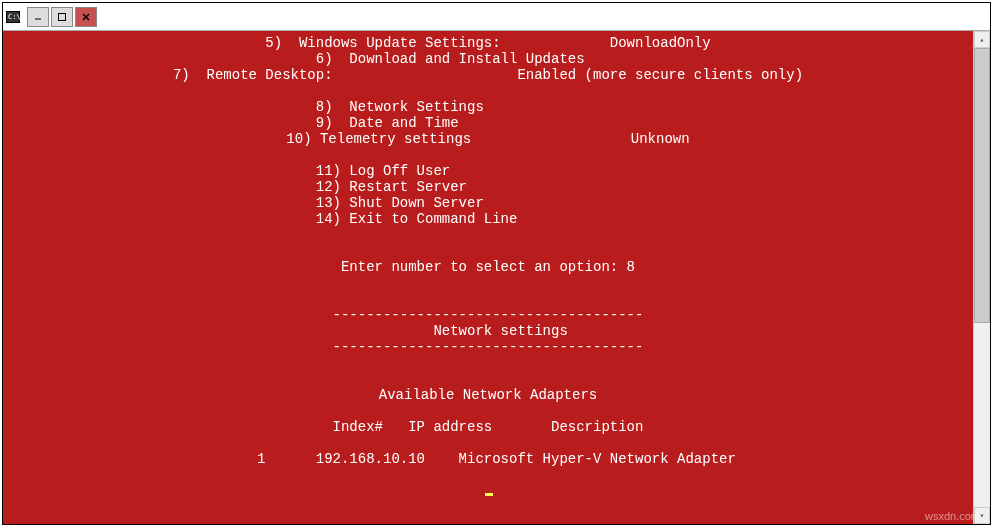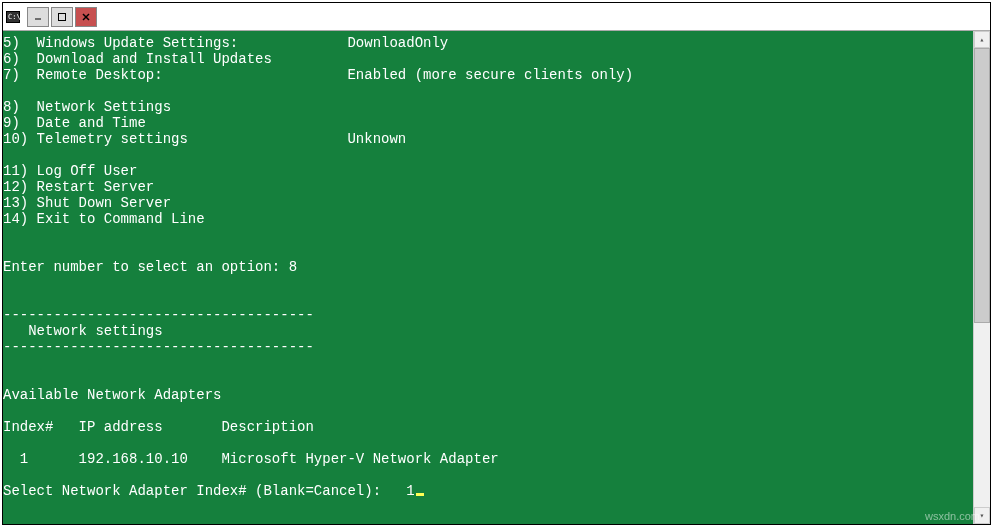--- a/index.html
+++ b/index.html
@@ -65,28 +65,29 @@
       font-weight: bold;
     }
     .console-wrap {
       flex: 1;
       display: flex;
       background: #0000cc;
       position: relative;
     }
     .console {
       flex: 1;
-      background: #15803d;
+      background: #b91c1c;
       color: #fff;
-      padding: 4px 0;
+      padding: 4px 6px;
       font-family: 'Consolas', 'Courier New', monospace;
       font-size: 14px;
       line-height: 16px;
       white-space: pre;
       overflow: hidden;
+      text-align: center;
     }
     .scrollbar {
       width: 17px;
       background: #f0f0f0;
       display: flex;
       flex-direction: column;
       border-left: 1px solid #ccc;
     }
     .scroll-arrow {
       height: 17px;
@@ -184,21 +185,21 @@
    Network settings
 -------------------------------------
 
 
 Available Network Adapters
 
 Index#   IP address       Description
 
   1      192.168.10.10    Microsoft Hyper-V Network Adapter
 
-<span>Select Network Adapter Index# (Blank=Cancel):   1</span><span class="cursor"></span></div>
+<span class="cursor"></span></div>
     <div class="scrollbar">
       <div class="scroll-arrow">▴</div>
       <div class="scroll-track">
         <div class="scroll-thumb"></div>
       </div>
       <div class="scroll-arrow">▾</div>
     </div>
     <div class="watermark">wsxdn.com</div>
   </div>
 </div>

